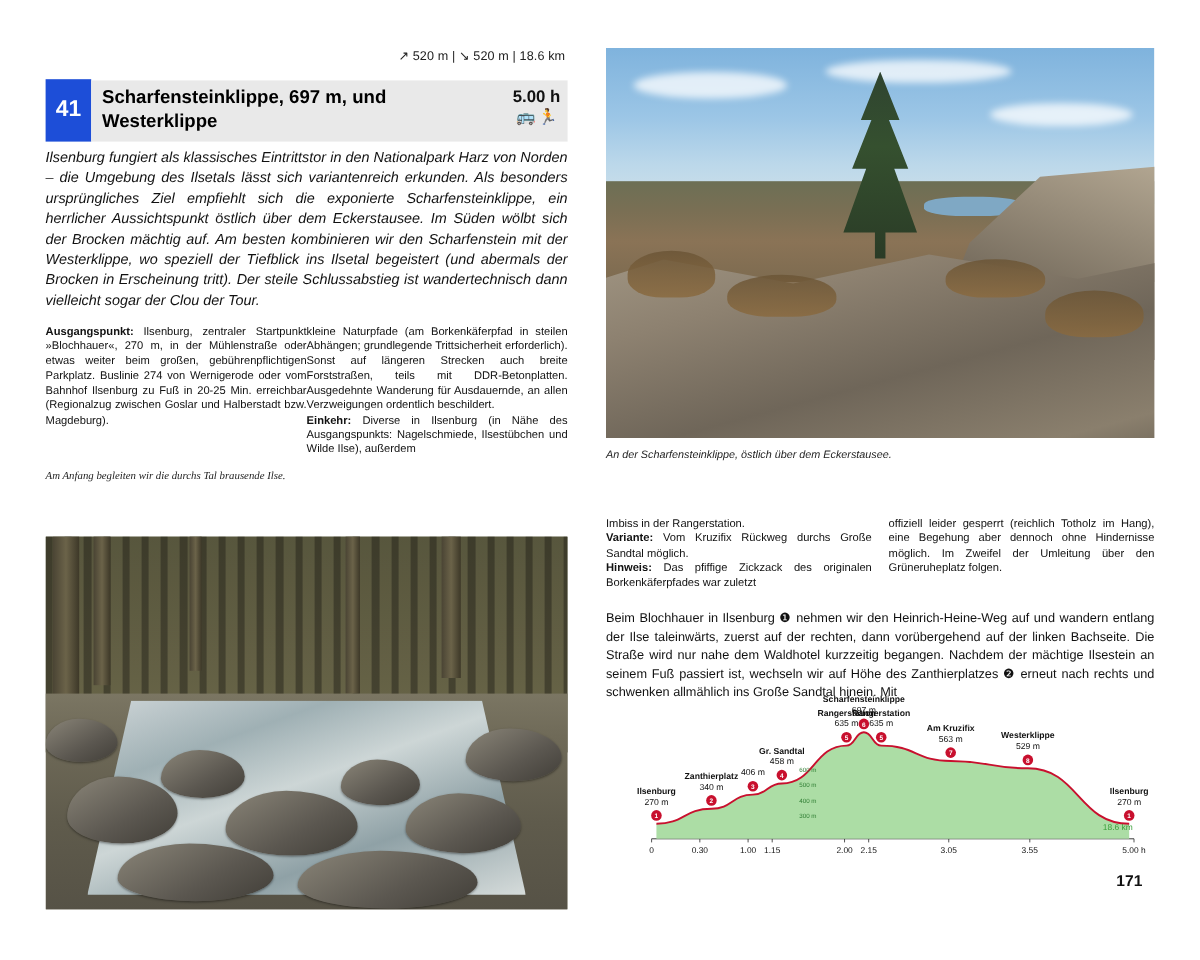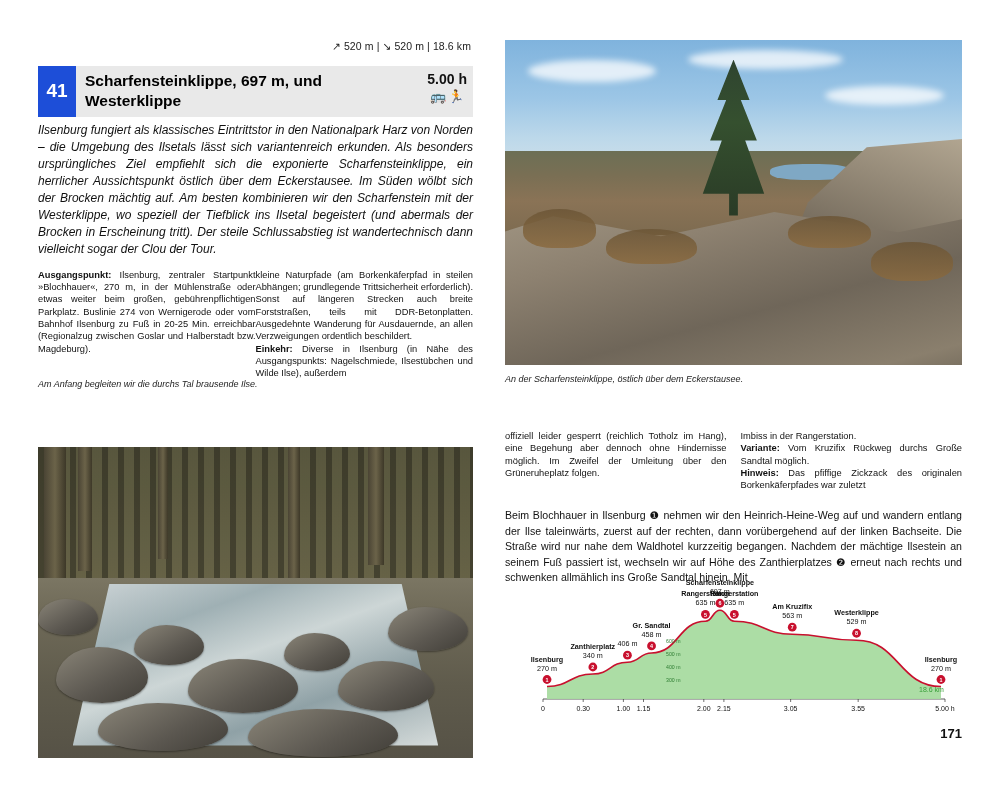--- a/index.html
+++ b/index.html
@@ -54,21 +54,21 @@
 
   .info-cols {
     margin-top:11px;
     display:flex; 
     font-size:9.3px; line-height:1.32; text-align:justify;
   }
   .info-cols .col { width:50%; }
   .info-cols b { font-weight:bold; }
 
   .photo-caption {
-    font-size:9px; font-style:italic; color:#222; 
+    font-size:9px; font-style:italic; color:#222; margin-top:11px;font-family:Liberation Serif, serif;
   }
 
   .photo-stream {
     position:absolute; left:0; top:0; width:435px; height:300px;
     overflow:hidden;
   }
   
   .ps-sky { position:absolute; inset:0; background:
       linear-gradient(#6d6f55 0%, #5d6044 18%, #4e5239 30%, #6b6a52 48%, #7a7560 62%, #8a8570 100%); }
   .ps-trees { position:absolute; left:0; top:0; width:100%; height:58%;
@@ -129,21 +129,21 @@
   
   .profile { position:absolute; left:505px; top:565px; width:457px; height:160px; }
   .profile svg { display:block; }
   .pg-label { font-size:7.2px; fill:#111; font-family:"Liberation Sans", sans-serif; }
   .pg-label-b { font-size:7.2px; fill:#111; font-weight:bold; font-family:"Liberation Sans", sans-serif; }
   .pg-axis { font-size:7px; fill:#111; font-family:"Liberation Sans", sans-serif; }
   .pg-green { font-size:7px; fill:#3aa03a; font-family:"Liberation Sans", sans-serif; }
   .pg-vert { font-size:5.2px; fill:#2e7d32; font-family:"Liberation Sans", sans-serif; }
 
   .page-num {
-    position:absolute; right:38px; top:726px;
+    position:absolute; right:48px; top:726px;
     font-size:13px; font-weight:bold; color:#111;
   }
 </style>
 </head>
 <body>
 
 <div class="page">
 
   <div class="left-col">
 
@@ -216,26 +216,26 @@
       <div class="pk-shrub" style="left:4%; top:52%; width:16%; height:12%;"></div>
       <div class="pk-shrub" style="left:22%; top:58%; width:20%; height:11%;"></div>
       <div class="pk-shrub" style="left:62%; top:54%; width:18%; height:10%;"></div>
       <div class="pk-shrub" style="left:80%; top:62%; width:18%; height:12%;"></div>
     </div>
 
     <div class="photo-klippe-cap">An der Scharfensteinklippe, östlich über dem Eckerstausee.</div>
 
     <div class="rc-text">
       <div class="col">
-        <p style="margin:0"><span>offiziell leider gesperrt (reichlich Totholz im Hang), eine Begehung aber dennoch ohne Hindernisse möglich. Im Zweifel der Umleitung über den Grüneruheplatz folgen.</span></p>
-      </div>
-      <div class="col">
         <p style="margin:0"><span>Imbiss in der Rangerstation.</span></p>
         <p style="margin:0"><b>Variante:</b><span> Vom Kruzifix Rückweg durchs Große Sandtal möglich.</span></p>
         <p style="margin:0"><b>Hinweis:</b><span> Das pfiffige Zickzack des originalen Borkenkäferpfades war zuletzt</span></p>
+      </div>
+      <div class="col">
+        <p style="margin:0"><span>offiziell leider gesperrt (reichlich Totholz im Hang), eine Begehung aber dennoch ohne Hindernisse möglich. Im Zweifel der Umleitung über den Grüneruheplatz folgen.</span></p>
       </div>
     </div>
 
     <div class="body-para">Beim Blochhauer in Ilsenburg ❶ nehmen wir den Heinrich-Heine-Weg auf und wandern entlang der Ilse taleinwärts, zuerst auf der rechten, dann vorübergehend auf der linken Bachseite. Die Straße wird nur nahe dem Waldhotel kurzzeitig begangen. Nachdem der mächtige Ilsestein an seinem Fuß passiert ist, wechseln wir auf Höhe des Zanthierplatzes ❷ erneut nach rechts und schwenken allmählich ins Große Sandtal hinein. Mit</div>
   </div>
 
   <div class="profile">
     <svg width="457" height="160" viewBox="0 0 457 160">
 
       <line x1="38" y1="134" x2="440" y2="134" stroke="#333" stroke-width="0.8"></line>

